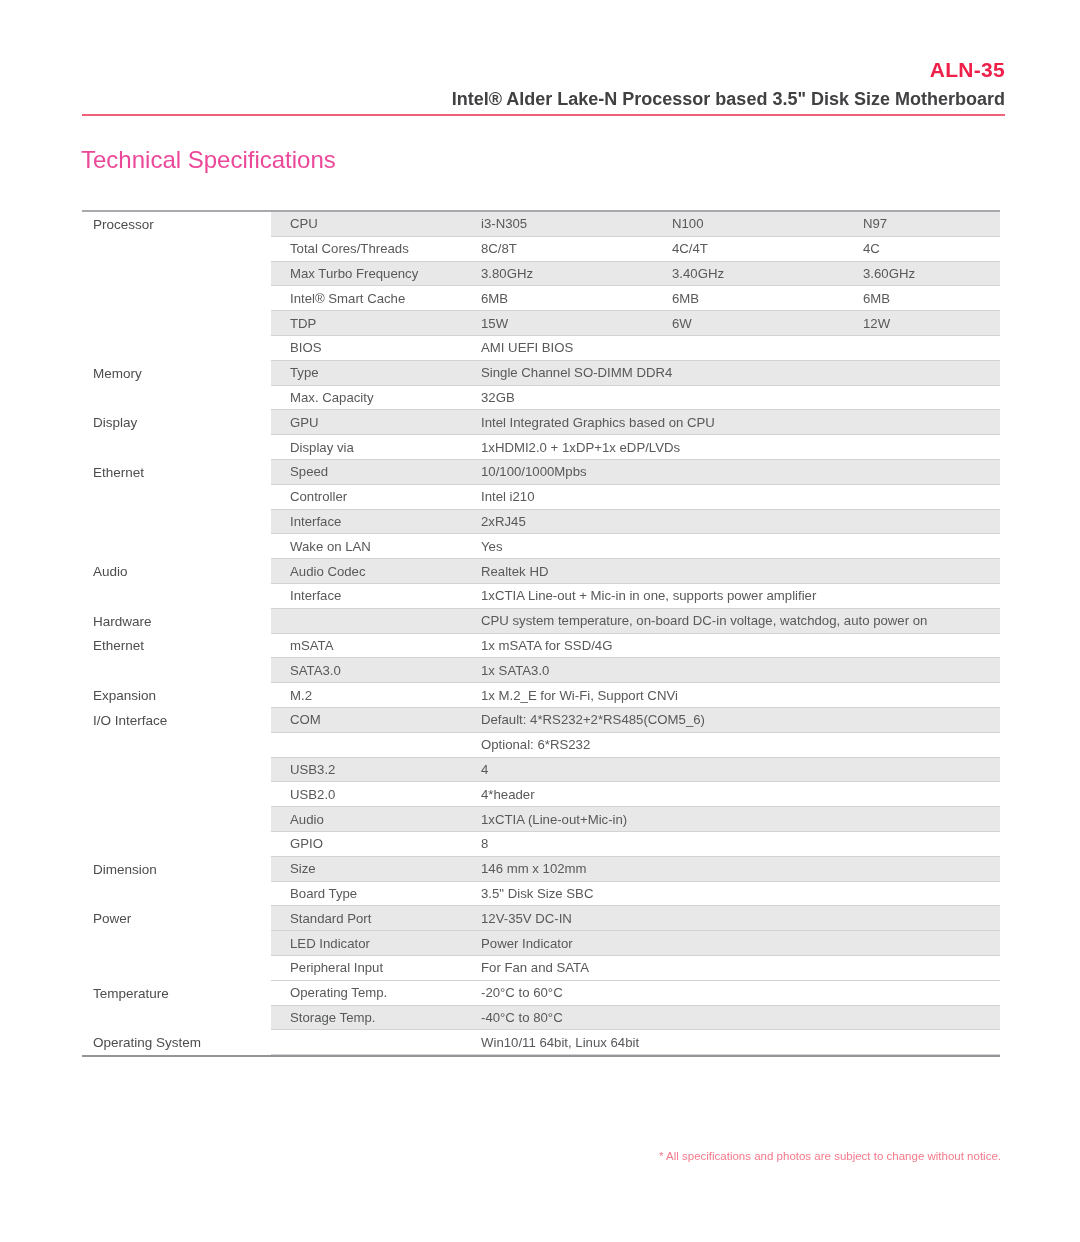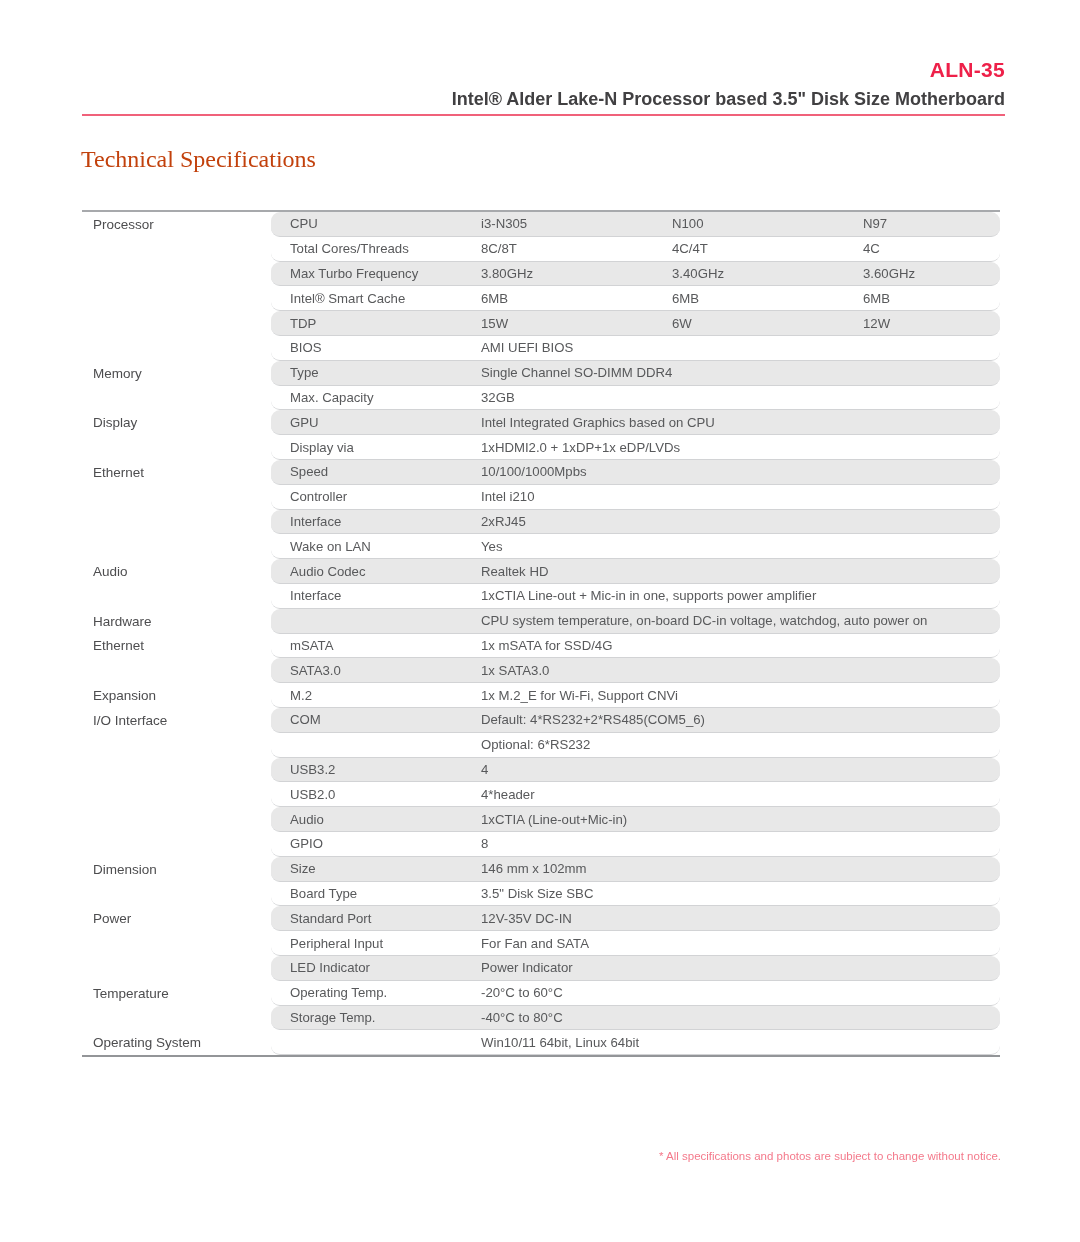--- a/index.html
+++ b/index.html
@@ -19,38 +19,38 @@
     margin-top:7px; font-size:18px; font-weight:bold; color:#414042;
   }
   .header-underline {
     position:absolute; left:82px; top:114px; width:923px; height:2px;
     background:#f0617a;
   }
 
   
   .page-title {
     position:absolute; left:81px; top:146px;
-    font-family:Liberation Serif, serif;
-    font-size:24px; color:#c2410c; font-weight:normal;
+    font-family:Liberation Sans, sans-serif;
+    font-size:24px; color:#ec4899; font-weight:normal;
   }
 
   
   .spec-table {
     position:absolute; left:82px; top:210px; width:918px;
     border-top:2px solid #a7a9ac; border-bottom:2px solid #939598;
   }
   .row { display:flex; height:24.8px;gap:8px; }
   .cat {
     width:181px; flex:none; box-sizing:border-box; padding-left:11px;
     display:flex; align-items:center;
     font-size:13.5px; color:#4d4d4f;
   }
   .rest {
     flex:1 1 auto; display:flex; align-items:center;
-    border-bottom:1px solid #d2d3d5; box-sizing:border-box;border-radius:9px;
+    border-bottom:1px solid #d2d3d5; box-sizing:border-box;
   }
   .row.shaded .rest { background:#e8e8e8; }
   .spec {
     width:210px; flex:none; box-sizing:border-box; padding-left:19px;
     font-size:13.2px; color:#58595b; white-space:nowrap; overflow:hidden;
   }
   .val {
     width:191px; flex:none; font-size:13.2px; color:#58595b;
     white-space:nowrap; overflow:hidden;
   }
@@ -282,34 +282,34 @@
           <div class="val last">3.5" Disk Size SBC</div>
         </div>
       </div>
       <div class="row shaded">
         <div class="cat">Power</div>
         <div class="rest">
           <div class="spec">Standard Port</div>
           <div class="val last">12V-35V DC-IN</div>
         </div>
       </div>
+      <div class="row shaded">
+        <div class="cat"></div>
+        <div class="rest">
+          <div class="spec">LED Indicator</div>
+          <div class="val last">Power Indicator</div>
+        </div>
+      </div>
       <div class="row">
         <div class="cat"></div>
         <div class="rest">
           <div class="spec">Peripheral Input</div>
           <div class="val last">For Fan and SATA</div>
         </div>
       </div>
-      <div class="row shaded">
-        <div class="cat"></div>
-        <div class="rest">
-          <div class="spec">LED Indicator</div>
-          <div class="val last">Power Indicator</div>
-        </div>
-      </div>
       <div class="row">
         <div class="cat">Temperature</div>
         <div class="rest">
           <div class="spec">Operating Temp.</div>
           <div class="val last">-20°C to 60°C</div>
         </div>
       </div>
       <div class="row shaded">
         <div class="cat"></div>
         <div class="rest">

